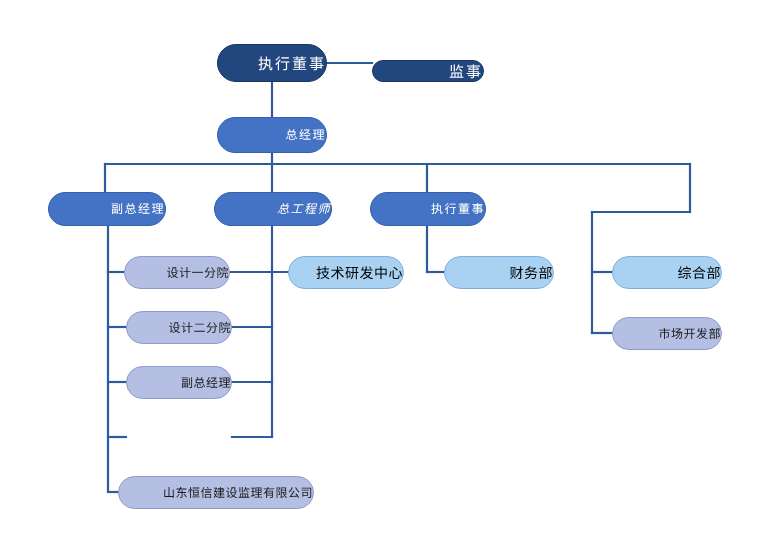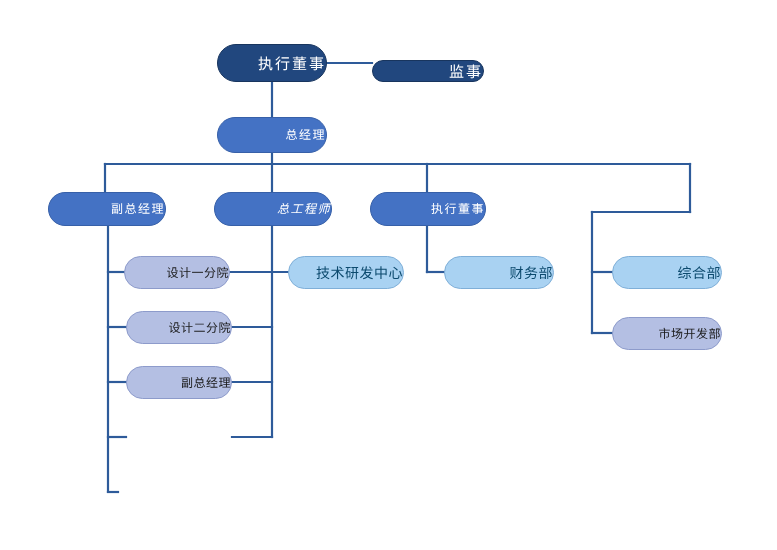--- a/index.html
+++ b/index.html
@@ -54,21 +54,21 @@
   .tier-manager {
     background: #4472C4;
     border: 1px solid #3760A8;
     color: #FFFFFF;
     font-size: 12px;
     letter-spacing: 1.5px;
   }
   .tier-dept-light {
     background: #A9D2F2;
     border: 1px solid #7FAFD8;
-    color: #0c4a6e;
+    color: #000000;
     font-size: 14px;
   }
   .tier-dept-lav {
     background: #B4BFE3;
     border: 1px solid #8D9BCB;
     color: #1A1A1A;
     font-size: 12px;
   }
 </style>
 </head>
@@ -144,20 +144,23 @@
 
   <div class="node tier-dept-lav" style="left:126px; top:311px; width:106px; height:33px;">
     <span class="node-label">设计二分院</span>
   </div>
 
   <div class="node tier-dept-lav" style="left:126px; top:366px; width:106px; height:33px;">
     <span class="node-label">副总经理</span>
   </div>
 
 
+  <div class="node tier-dept-lav" style="left:118px; top:476px; width:196px; height:33px;">
+    <span class="node-label">山东恒信建设监理有限公司</span>
+  </div>
 
   <div class="node tier-dept-light" style="left:288px; top:256px; width:116px; height:33px;">
     <span class="node-label">技术研发中心</span>
   </div>
 
   <div class="node tier-dept-light" style="left:444px; top:256px; width:110px; height:33px;">
     <span class="node-label">财务部</span>
   </div>
 
   <div class="node tier-dept-light" style="left:612px; top:256px; width:110px; height:33px;">

